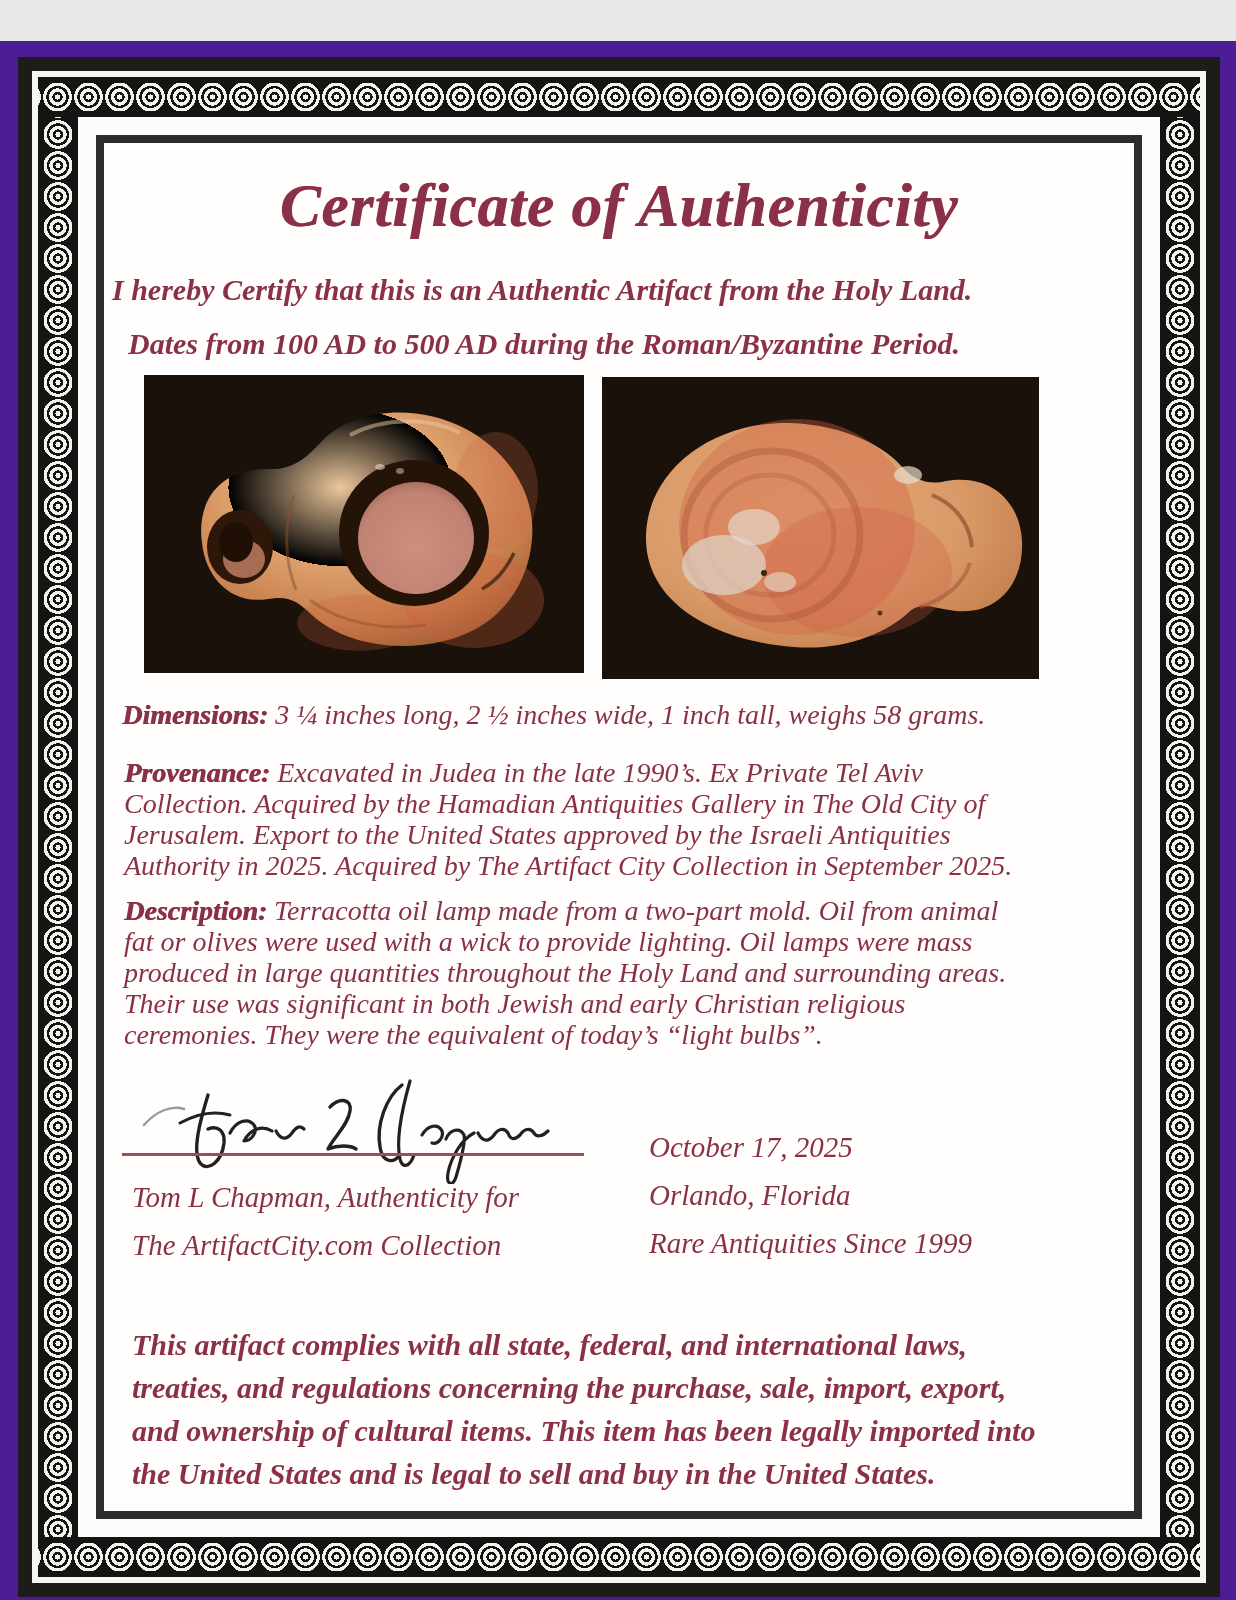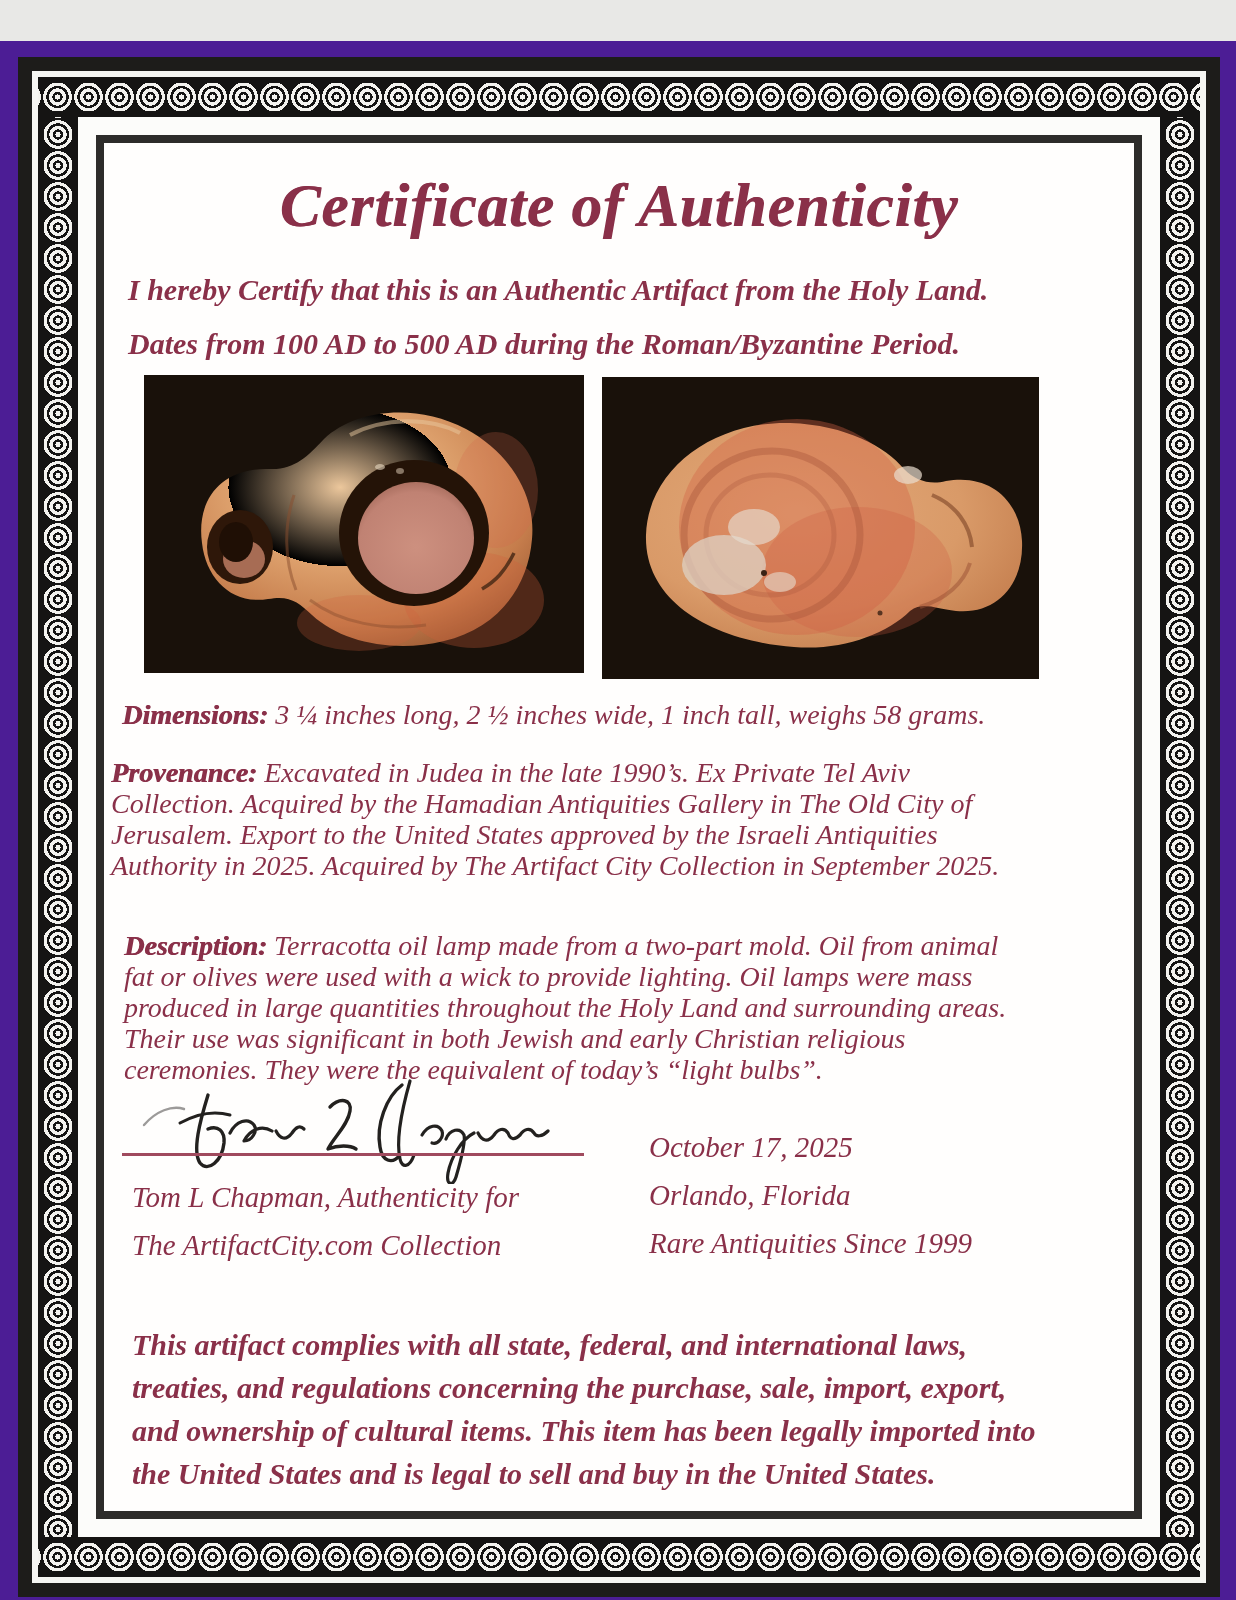--- a/index.html
+++ b/index.html
@@ -17,31 +17,31 @@
   .strip-left{left:0;top:40px;bottom:40px;width:40px;background-size:40px 31px;background-repeat:repeat-y;background-position:center 2px;}
   .strip-right{right:0;top:40px;bottom:40px;width:40px;background-size:40px 31px;background-repeat:repeat-y;background-position:center 2px;}
   .white-gap{position:absolute;inset:40px;background:#fcfcfa;}
   .inner-frame{position:absolute;inset:18px;border:8px solid #2d2c2a;background:#fffefd;}
   
   .content{position:absolute;inset:0;color:#8a3049;font-style:italic;}
   .title{position:absolute;top:28px;left:0;width:100%;text-align:center;
          font-size:61px;font-weight:700;letter-spacing:1px;
          text-shadow:0.8px 0 0 currentColor;}
   .line{position:absolute;font-size:30px;font-weight:700;white-space:nowrap;}
-  .intro1{top:130px;left:24px;text-align:center;}
+  .intro1{top:130px;left:8px;text-align:center;}
   .intro2{top:184px;left:24px;}
   .photos{position:absolute;top:232px;left:40px;display:flex;gap:18px;align-items:flex-start;}
   .photo{display:block;}
   .photo2{margin-top:2px;}
   .para{position:absolute;margin:0;font-size:28px;line-height:31px;width:1060px;font-style:italic;}
   .para .lbl{font-weight:700;text-shadow:0.7px 0 0 currentColor;}
   .para .pre{white-space:pre-line;}
   .p-dimensions{top:556px;left:18px;}
-  .p-provenance{top:614px;left:7px;}
-  .p-description{top:787px;left:20px;}
+  .p-provenance{top:614px;left:20px;}
+  .p-description{top:752px;left:20px;}
   .sig-svg{position:absolute;left:20px;top:926px;}
   .sig-line{position:absolute;left:18px;top:1010px;width:462px;height:3px;background:#a04a5e;}
   .sig-label{position:absolute;font-size:29px;font-weight:400;white-space:nowrap;}
   .l-signer{left:28px;top:1038px;}
   .l-collection{left:28px;top:1086px;}
   .l-date{left:545px;top:988px;}
   .l-location{left:545px;top:1036px;}
   .l-tagline{left:545px;top:1084px;}
   .p-legal{top:1180px;left:28px;font-size:30px;line-height:43px;white-space:pre-line;width:1010px;margin:0;font-weight:700;}
 </style>

